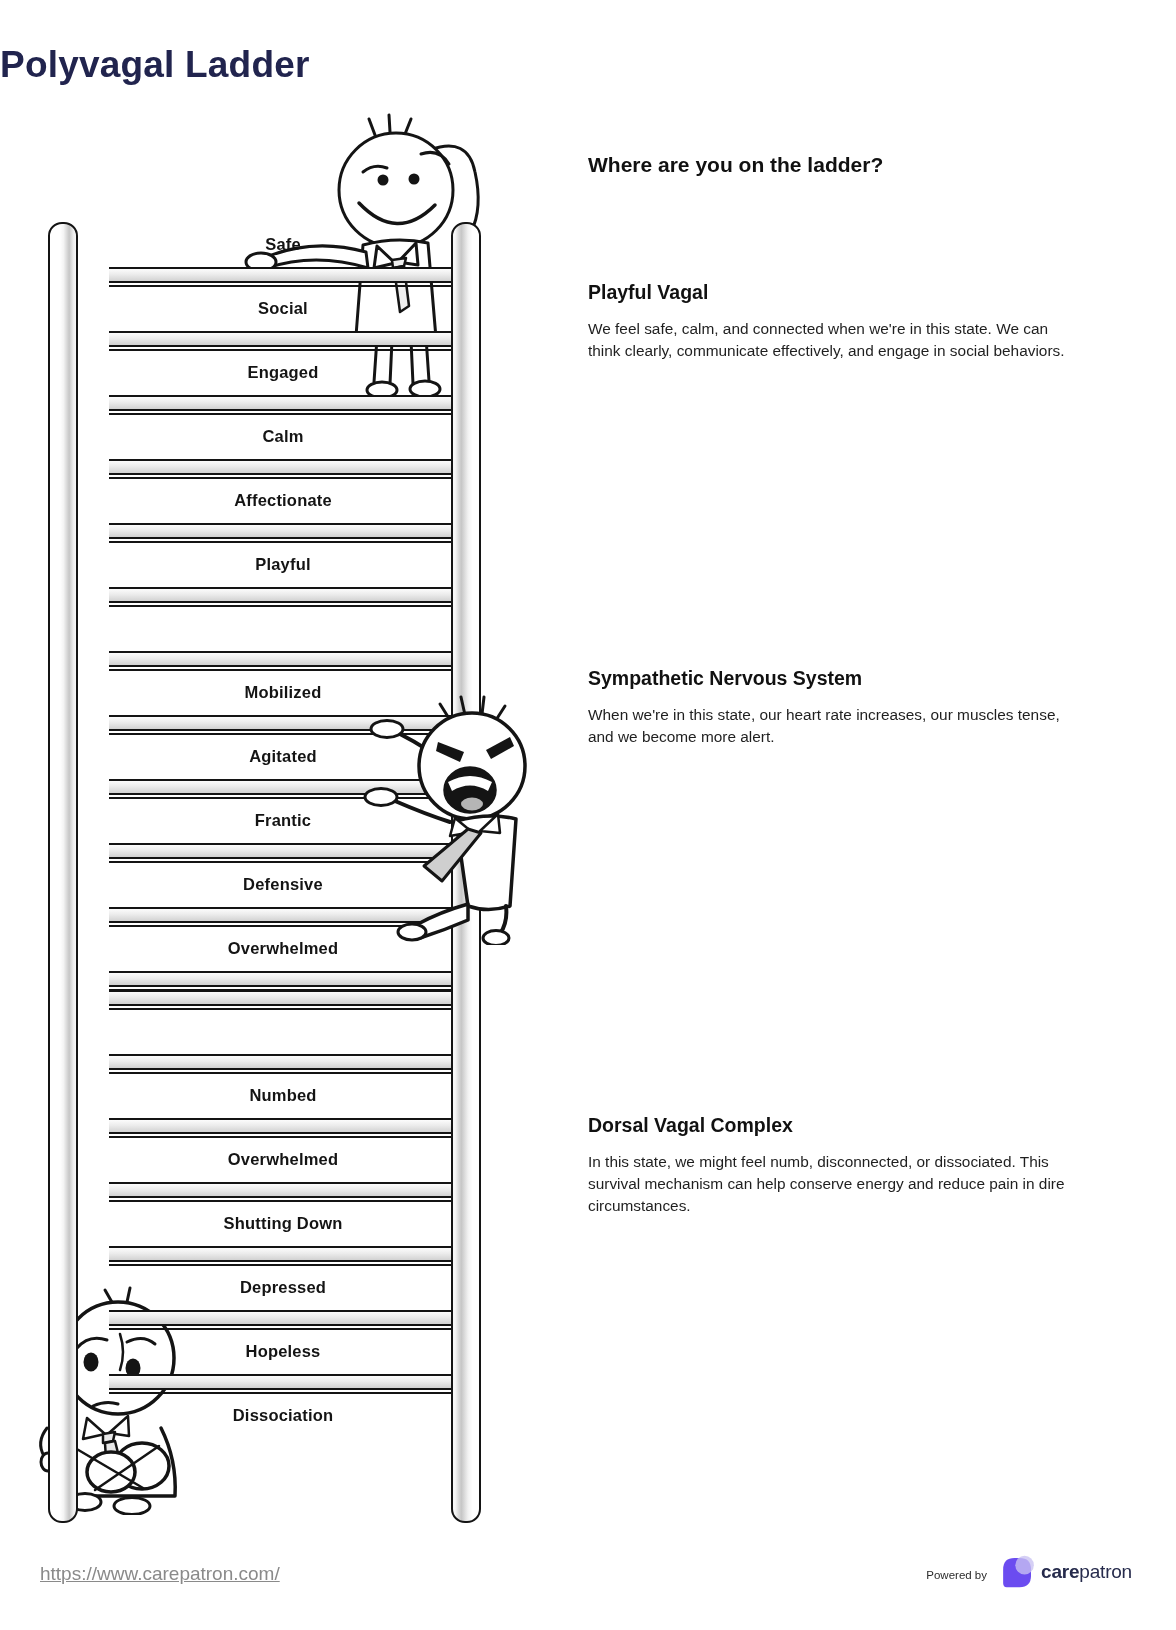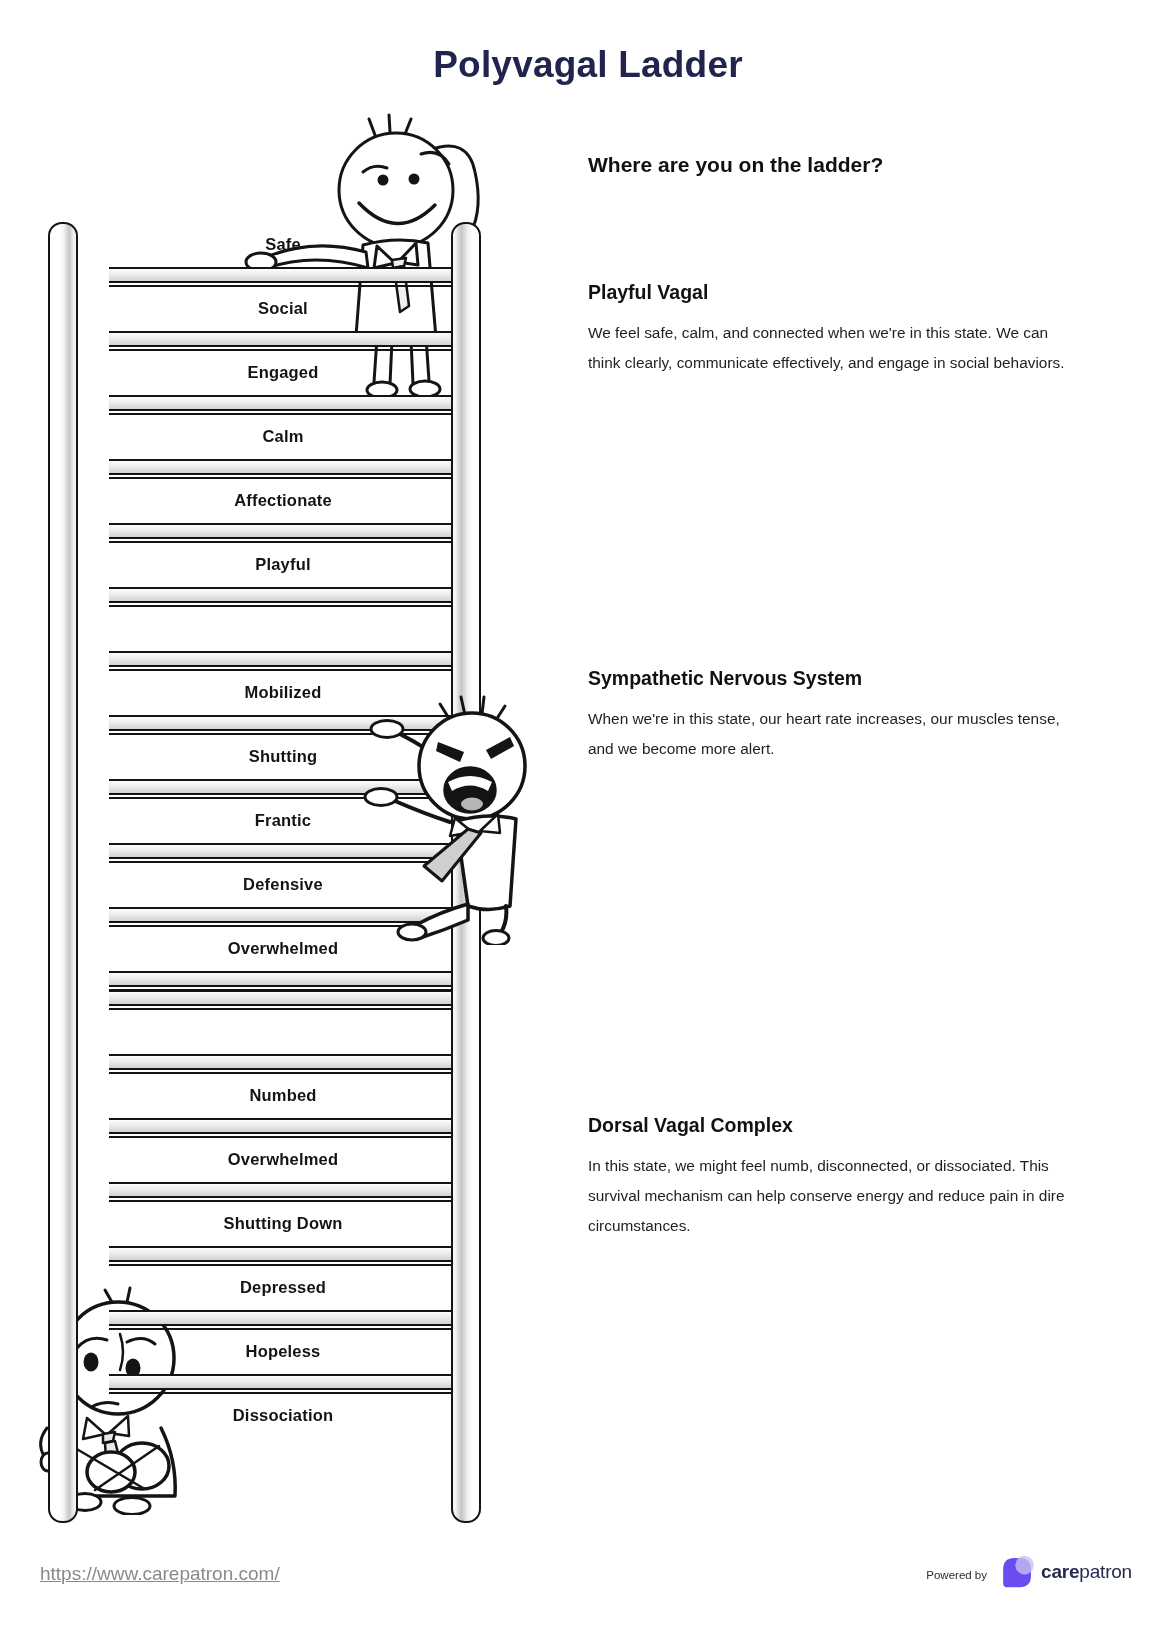--- a/index.html
+++ b/index.html
@@ -1,20 +1,20 @@
 <!DOCTYPE html>
 <html><head>
 <meta charset="utf-8">
 <style>
   html,body{margin:0;padding:0;background:#fff;}
   .page{position:relative;width:1176px;height:1630px;background:#ffffff;overflow:hidden;
         font-family:"Liberation Sans", sans-serif;color:#141414;}
 
   
-  .doc-title{position:absolute;top:44px;left:0;width:100%;text-align:center;
+  .doc-title{position:absolute;top:44px;left:0;width:100%;text-align:left;
              font-size:37px;font-weight:bold;color:#21244e;letter-spacing:.2px;}
 
   
   .ladder{position:absolute;left:48px;top:222px;width:433px;height:1302px;}
   .rail{position:absolute;top:0;width:26px;height:1297px;border:2.5px solid #141414;border-radius:14px;z-index:3;}
   .rail.left{left:0;background:linear-gradient(to right,#ffffff 38%,#f4f4f4 52%,#c6c6c6 74%,#ededed 90%,#f7f7f7);}
   .rail.right{right:0;background:linear-gradient(to right,#f7f7f7 8%,#d9d9d9 22%,#c6c6c6 32%,#f2f2f2 58%,#ffffff 75%);}
   .rows{position:absolute;left:24px;right:24px;top:0;z-index:2;display:flex;flex-direction:column;margin-left:37px;}
   .slot{height:45px;display:flex;align-items:center;justify-content:center;
         font-size:16.5px;font-weight:bold;color:#141414;letter-spacing:.2px;}
@@ -24,21 +24,21 @@
 
   .fig{position:absolute;}
   .fig path,.fig circle,.fig ellipse{vector-effect:non-scaling-stroke;}
   .fig-happy{left:225px;top:110px;z-index:1;}
   .fig-sad{left:25px;top:1280px;z-index:1;}
   .fig-angry{left:350px;top:680px;z-index:4;}
 
   
   .question{position:absolute;left:588px;top:153px;font-size:21px;font-weight:bold;color:#111;}
   .sec-h{position:absolute;left:588px;font-size:19.5px;font-weight:bold;color:#111;}
-  .sec-p{position:absolute;left:588px;width:510px;font-size:15.4px;line-height:30px;color:#1f1f1f;
+  .sec-p{position:absolute;left:588px;width:510px;font-size:15.4px;line-height:22px;color:#1f1f1f;
          white-space:pre-line;}
   .h-vv{top:281px}.p-vv{top:318px}
   .h-sns{top:667px}.p-sns{top:704px}
   .h-dvc{top:1114px}.p-dvc{top:1151px}
 
   
   .site-link{position:absolute;left:40px;top:1563px;font-size:19px;color:#8a8a8a;
              text-decoration:underline;}
   .brand{position:absolute;right:44px;top:1550px;height:46px;display:flex;align-items:center;margin-left:26px;}
   .powered{font-size:11.5px;color:#2b2b2b;margin-right:9px;position:relative;top:2px;}
@@ -121,21 +121,21 @@
         <div class="slot">Calm</div>
         <div class="rung"></div>
         <div class="slot">Affectionate</div>
         <div class="rung"></div>
         <div class="slot">Playful</div>
         <div class="rung"></div>
         <div class="slot"></div>
         <div class="rung"></div>
         <div class="slot">Mobilized</div>
         <div class="rung"></div>
-        <div class="slot">Shutting</div>
+        <div class="slot">Agitated</div>
         <div class="rung"></div>
         <div class="slot">Frantic</div>
         <div class="rung"></div>
         <div class="slot">Defensive</div>
         <div class="rung"></div>
         <div class="slot">Overwhelmed</div>
         <div class="rung"></div>
         <div class="rung"></div>
         <div class="slot"></div>
         <div class="rung"></div>

